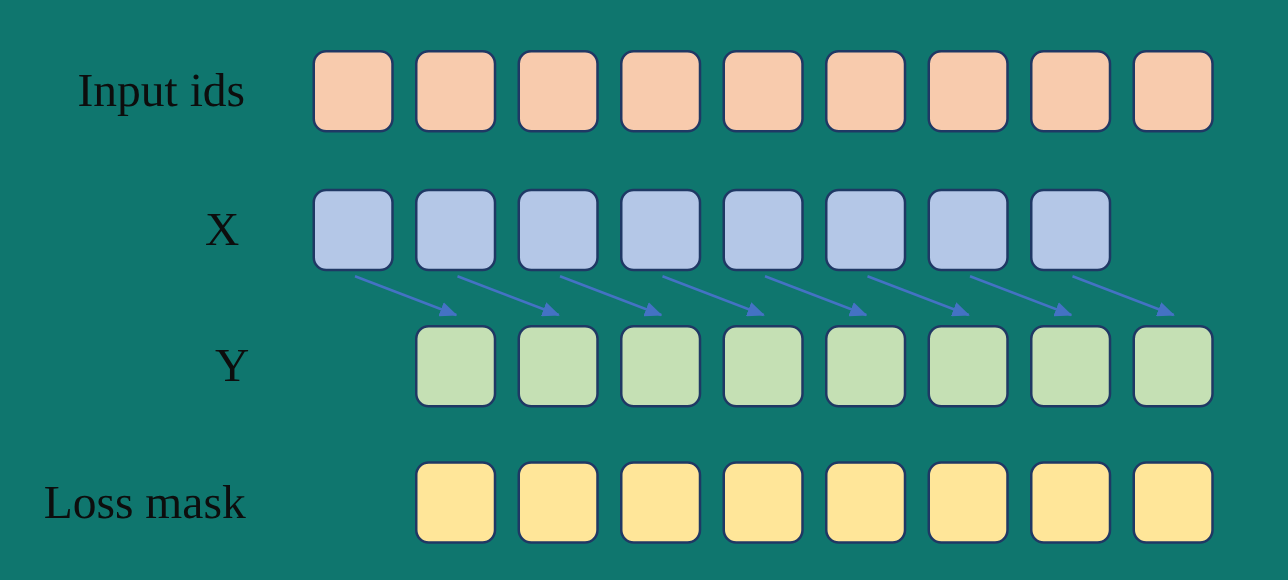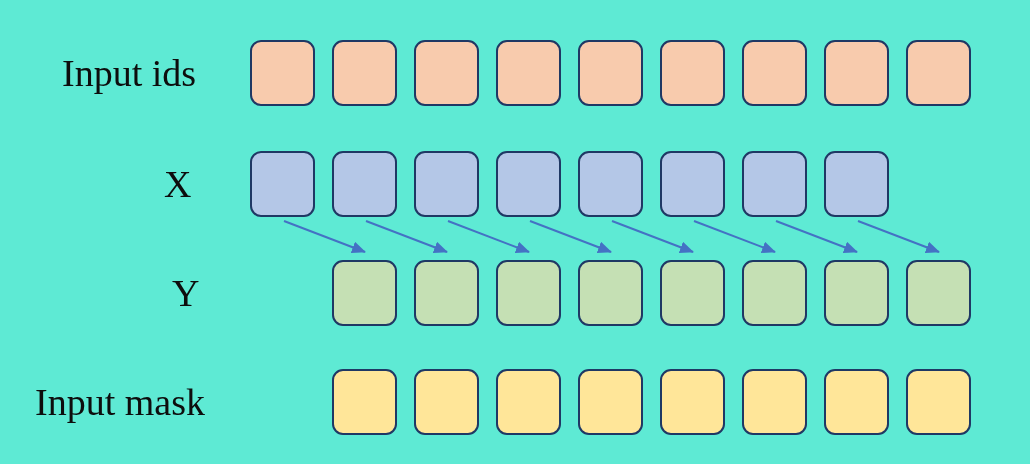--- a/index.html
+++ b/index.html
@@ -8,21 +8,21 @@
     background: #ffffff;
     width: 1030px;
     height: 464px;
     overflow: hidden;
     font-family: "Liberation Serif", "DejaVu Serif", serif;
   }
   .stage {
     position: relative;
     width: 1030px;
     height: 464px;
-    background: #5eead4;
+    background: #0f766e;
   }
   .row-label {
     position: absolute;
     height: 66px;
     line-height: 66px;
     font-size: 38px;
     color: #0d0d0d;
     white-space: nowrap;
   }
   .lbl-input-ids { left: 62px;  top: 40px;  }
@@ -47,21 +47,21 @@
     pointer-events: none;
   }
 </style>
 </head>
 <body>
 
 <div class="stage">
   <div class="row-label lbl-input-ids">Input ids</div>
   <div class="row-label lbl-x">X</div>
   <div class="row-label lbl-y">Y</div>
-  <div class="row-label lbl-loss-mask">Input mask</div>
+  <div class="row-label lbl-loss-mask">Loss mask</div>
 
   <div id="token-layer">
       <div class="token" style="left: 250px; top: 40px; background: rgb(248, 203, 173); border-color: rgb(31, 56, 100);"></div>
       <div class="token" style="left: 332px; top: 40px; background: rgb(248, 203, 173); border-color: rgb(31, 56, 100);"></div>
       <div class="token" style="left: 414px; top: 40px; background: rgb(248, 203, 173); border-color: rgb(31, 56, 100);"></div>
       <div class="token" style="left: 496px; top: 40px; background: rgb(248, 203, 173); border-color: rgb(31, 56, 100);"></div>
       <div class="token" style="left: 578px; top: 40px; background: rgb(248, 203, 173); border-color: rgb(31, 56, 100);"></div>
       <div class="token" style="left: 660px; top: 40px; background: rgb(248, 203, 173); border-color: rgb(31, 56, 100);"></div>
       <div class="token" style="left: 742px; top: 40px; background: rgb(248, 203, 173); border-color: rgb(31, 56, 100);"></div>
       <div class="token" style="left: 824px; top: 40px; background: rgb(248, 203, 173); border-color: rgb(31, 56, 100);"></div>

